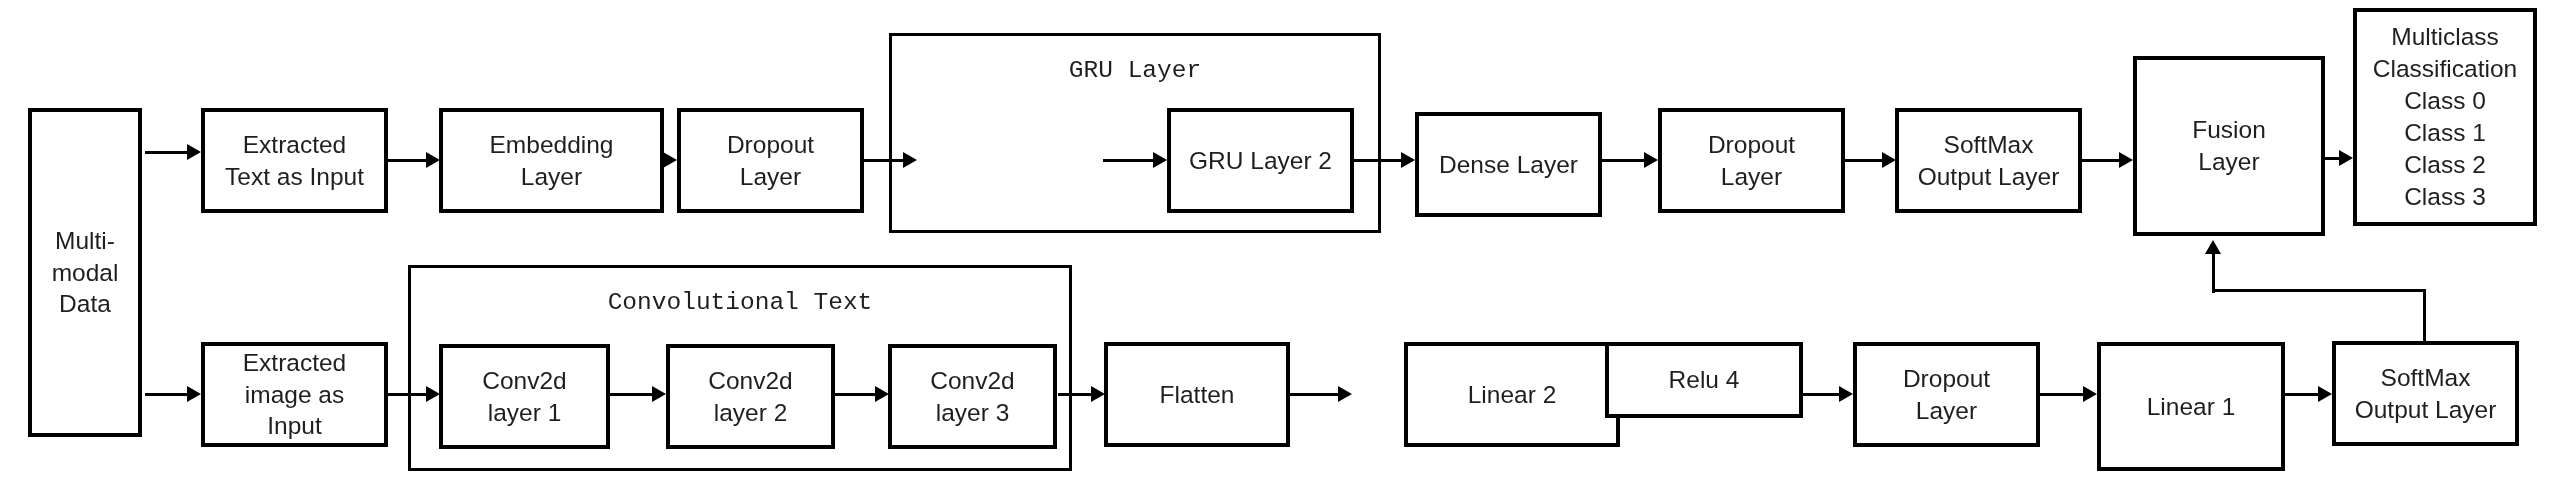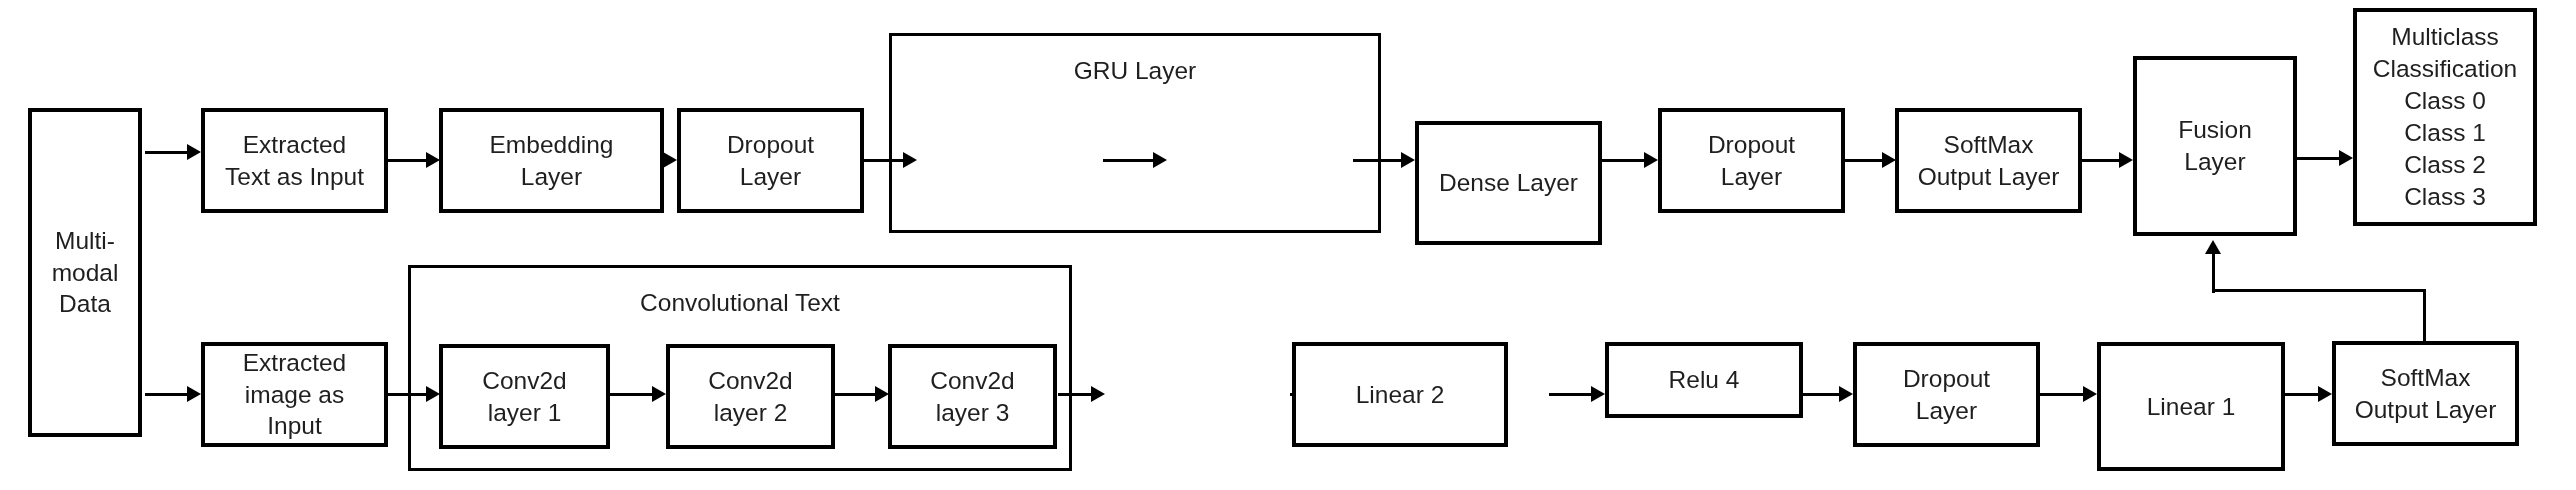--- a/index.html
+++ b/index.html
@@ -34,20 +34,21 @@
     z-index: 1;
   }
   .container-label {
     position: absolute;
     left: 0; right: 0;
     top: 19px;
     text-align: center;
     font-size: 24.5px;
     line-height: 1.3;
     white-space: pre-line;
+    font-family: Liberation Mono, monospace;
   }
   .arrow-h {
     position: absolute;
     height: 3.2px;
     background: #000000;
     z-index: 2;
   }
   .arrow-h::after {
     content: "";
     position: absolute;
@@ -130,32 +131,35 @@
 Text as Input</span>
   </div>
   <div class="node" style="left:439px; top:108px; width:225px; height:105px">
     <span>Embedding
 Layer</span>
   </div>
   <div class="node" style="left:677px; top:108px; width:187px; height:105px">
     <span>Dropout
 Layer</span>
   </div>
-  <div class="node" style="left:1415px; top:121px; width:187px; height:124px">
+  <div class="node" style="left:1167px; top:108px; width:187px; height:105px">
+    <span>GRU Layer 2</span>
+  </div>
+  <div class="node" style="left:1415px; top:112px; width:187px; height:105px">
     <span>Dense Layer</span>
   </div>
   <div class="node" style="left:1658px; top:108px; width:187px; height:105px">
     <span>Dropout
 Layer</span>
   </div>
   <div class="node" style="left:1895px; top:108px; width:187px; height:105px">
     <span>SoftMax
 Output Layer</span>
   </div>
-  <div class="node" style="left:2133px; top:56px; width:164px; height:180px">
+  <div class="node" style="left:2133px; top:56px; width:192px; height:180px">
     <span>Fusion
 Layer</span>
   </div>
   <div class="node" style="left:2353px; top:8px; width:184px; height:218px">
     <span>Multiclass
 Classification
 Class 0
 Class 1
 Class 2
 Class 3</span>
@@ -171,21 +175,24 @@
 layer 1</span>
   </div>
   <div class="node" style="left:666px; top:344px; width:169px; height:105px">
     <span>Conv2d
 layer 2</span>
   </div>
   <div class="node" style="left:888px; top:344px; width:169px; height:105px">
     <span>Conv2d
 layer 3</span>
   </div>
-  <div class="node" style="left:1292px; top:342px; width:216px; height:105px">
+  <div class="node" style="left:1104px; top:342px; width:186px; height:105px">
+    <span>Flatten</span>
+  </div>
+  <div class="node" style="left:1404px; top:342px; width:216px; height:105px">
     <span>Linear 2</span>
   </div>
   <div class="node" style="left:1605px; top:342px; width:198px; height:76px">
     <span>Relu 4</span>
   </div>
   <div class="node" style="left:1853px; top:342px; width:187px; height:105px">
     <span>Dropout
 Layer</span>
   </div>
   <div class="node" style="left:2097px; top:342px; width:188px; height:129px">

